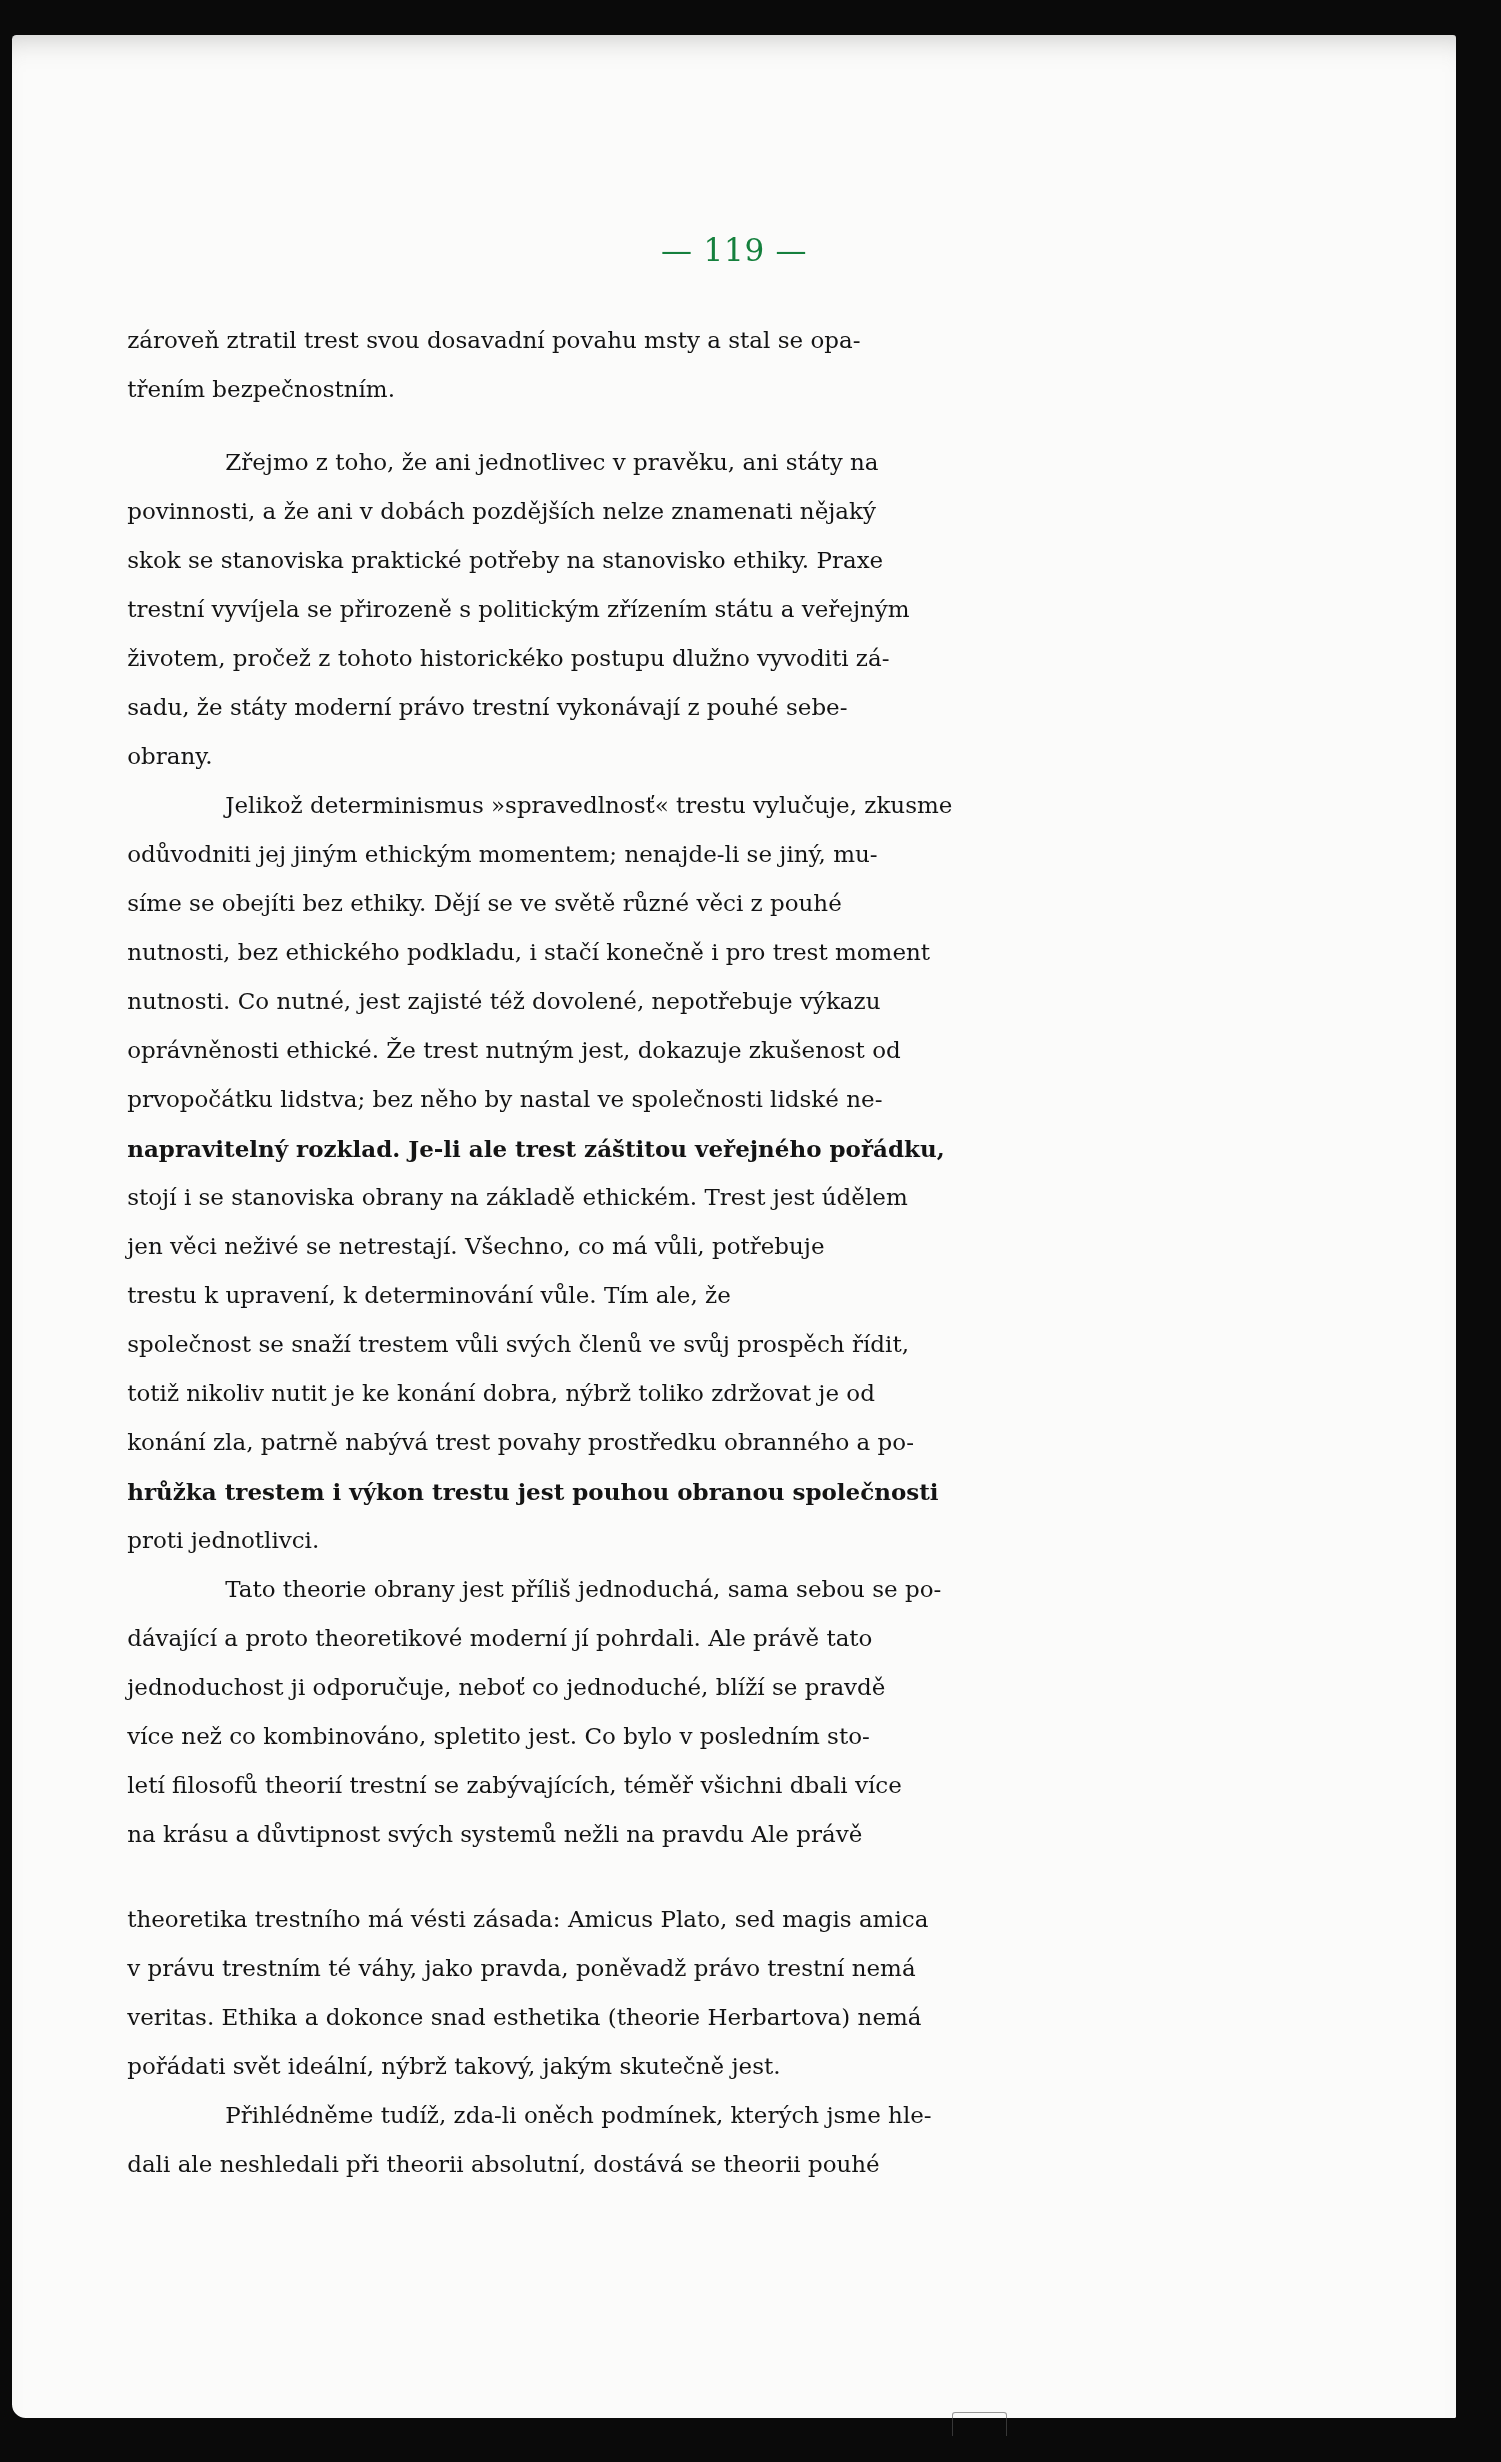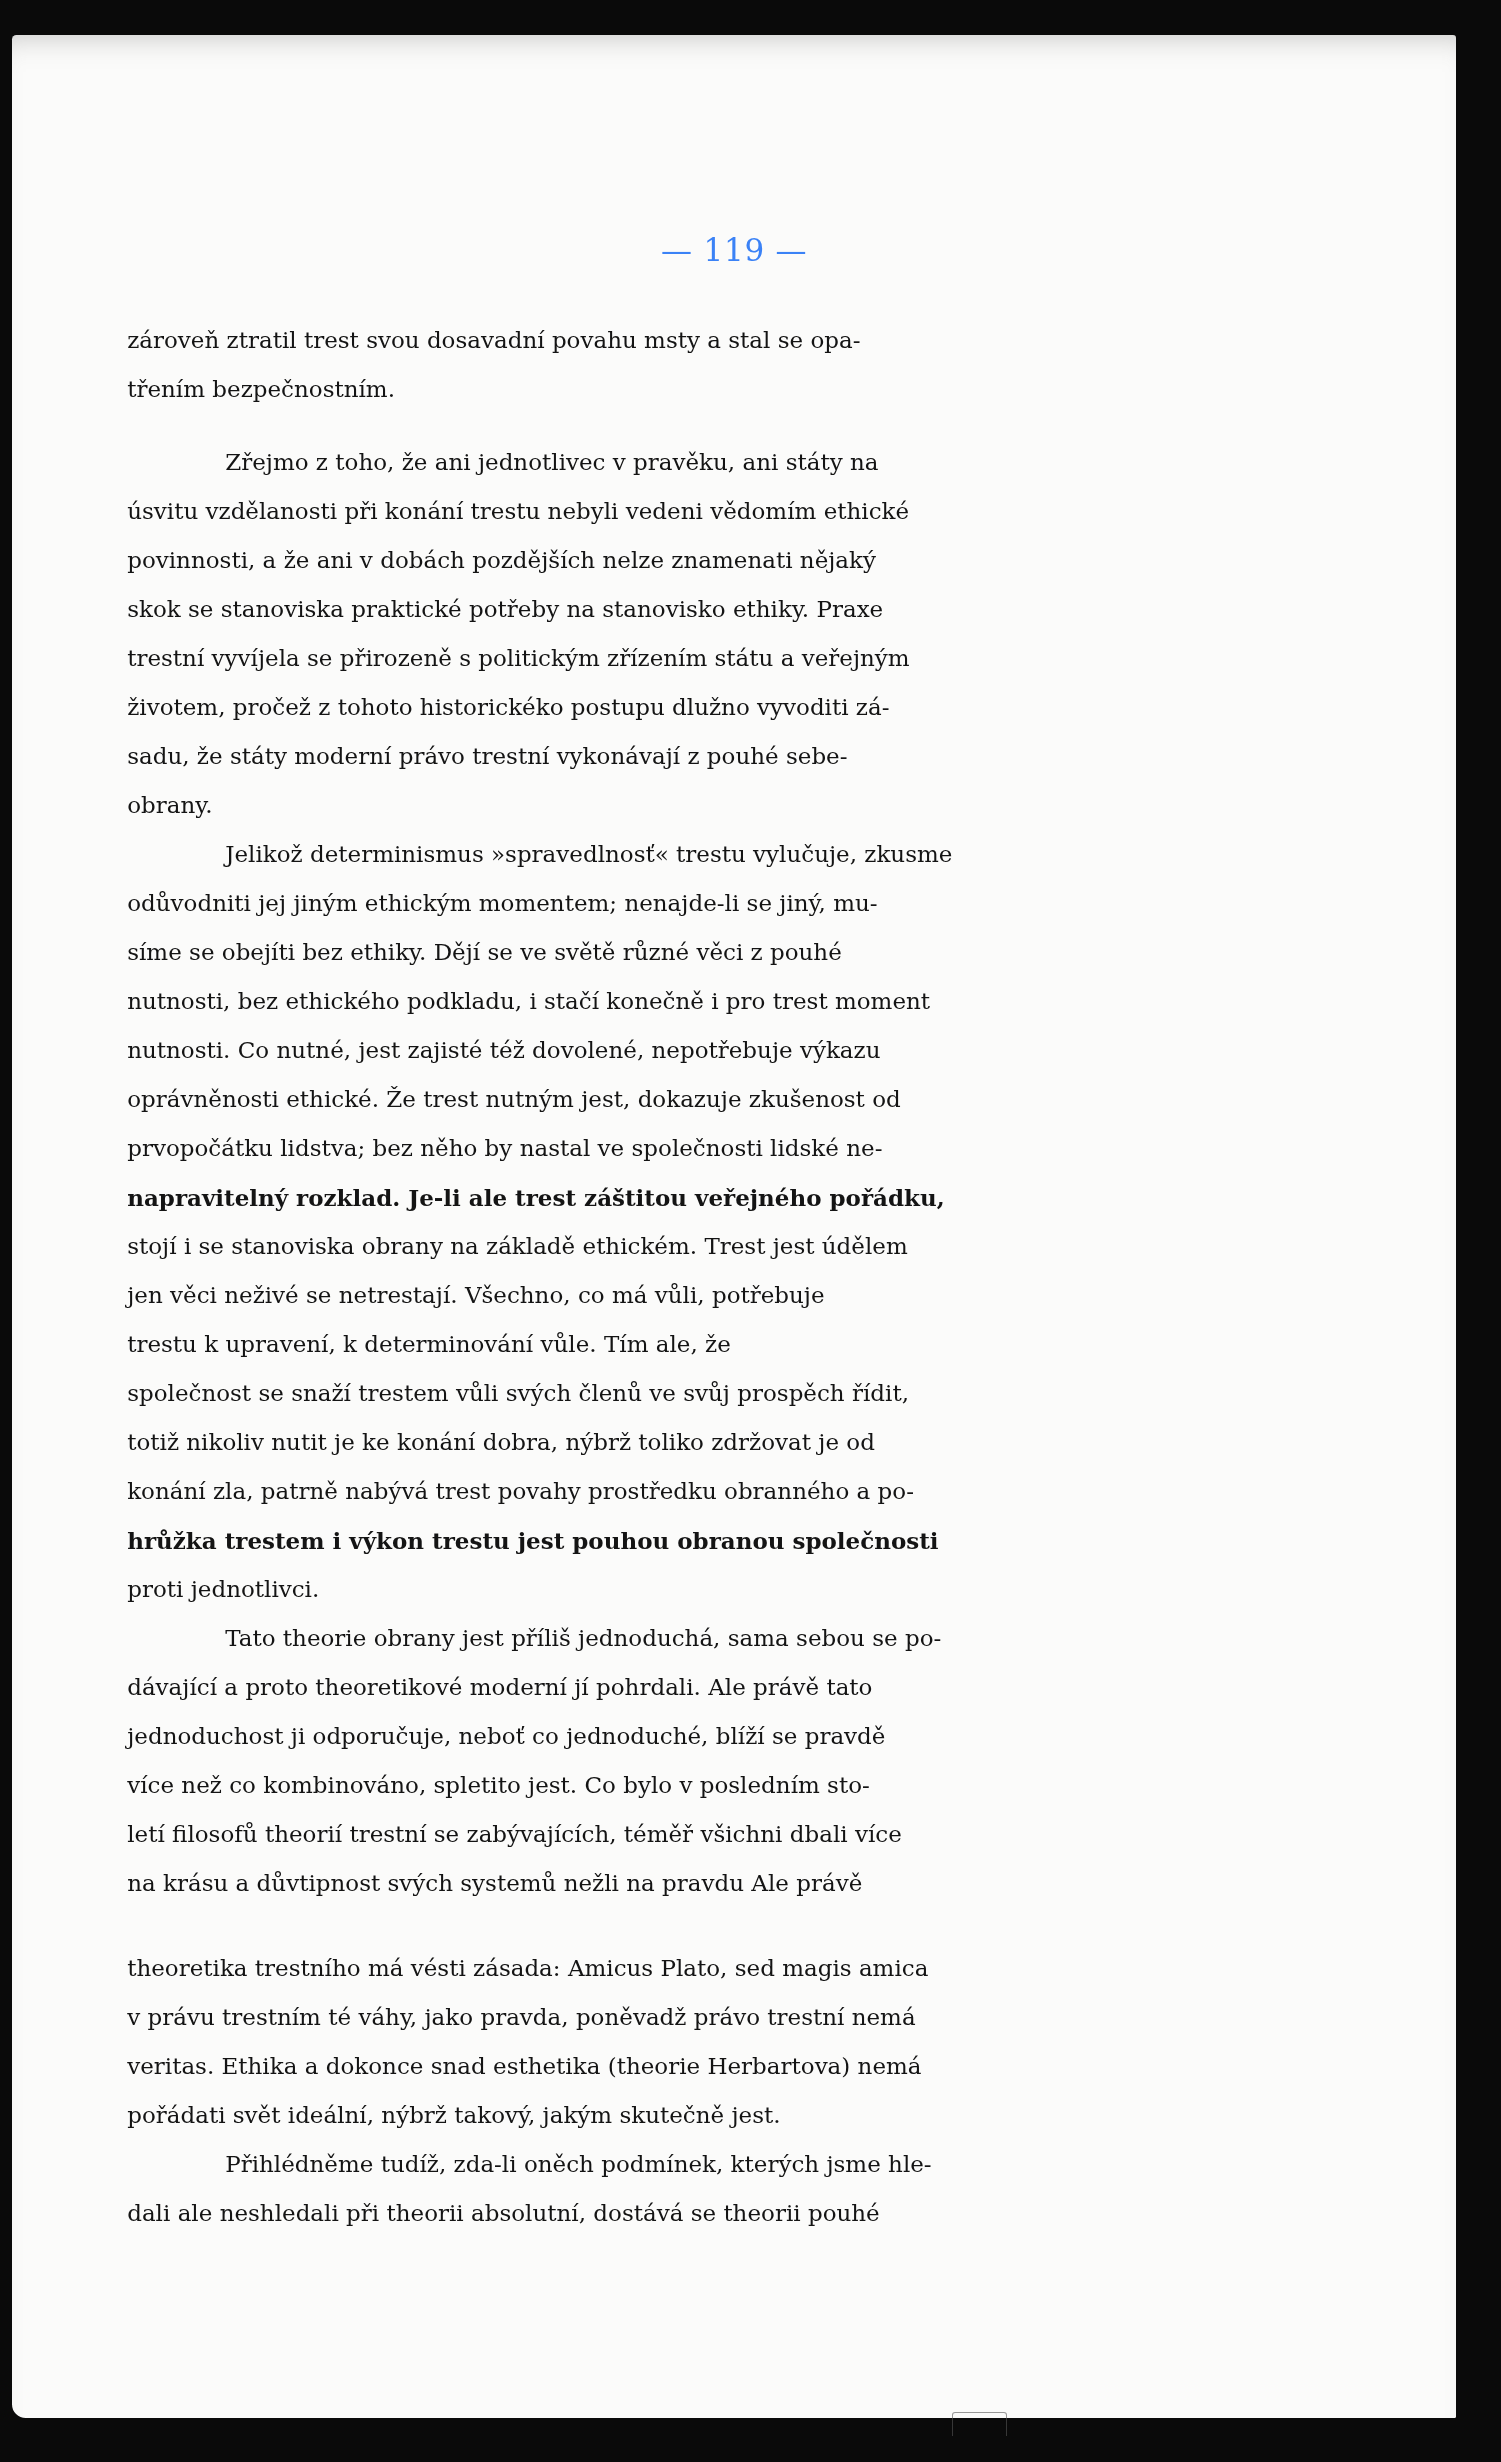--- a/index.html
+++ b/index.html
@@ -16,21 +16,21 @@
     border-radius: 4.6px 3.1px 1.5px 13.8px;
     box-shadow: inset 0 23px 31px -23px rgba(120,120,120,0.45);
   }
   .page-number {
     position: absolute;
     left: 0; width: 100%;
     top: 197px;
     text-align: center;
     font-family: "DejaVu Serif", serif;
     font-size: 31px;
-    color: #3b82f6;
+    color: #15803d;
     letter-spacing: 0.8px;
   }
   .text-block {
     position: absolute;
     left: 115px; top: 281px;
     width: 1168px;
   }
   .line {
     display: block;
     height: 49px;
@@ -59,21 +59,20 @@
 </head>
 <body>
 
 <div class="page">
   <div class="page-number">— 119 —</div>
 
   <div class="text-block">
     <span class="line" style="text-align: left; text-align-last: left; word-spacing: 0px;">zároveň ztratil trest svou dosavadní povahu msty a stal se opa-</span>
     <span class="line last" style="text-align: left; text-align-last: left;">třením bezpečnostním.</span>
     <span class="line indent" style="text-align: right; text-align-last: left; word-spacing: 0px; margin-top: 24px;">Zřejmo z toho, že ani jednotlivec v pravěku, ani státy na</span>
-    <span class="line" style="text-align: left; text-align-last: left; word-spacing: 0px;">úsvitu vzdělanosti při konání trestu nebyli vedeni vědomím ethické</span>
     <span class="line" style="text-align: left; text-align-last: left; word-spacing: 0px;">povinnosti, a že ani v dobách pozdějších nelze znamenati nějaký</span>
     <span class="line" style="text-align: left; text-align-last: left; word-spacing: 0px;">skok se stanoviska praktické potřeby na stanovisko ethiky. Praxe</span>
     <span class="line" style="text-align: left; text-align-last: left; word-spacing: 0px;">trestní vyvíjela se přirozeně s politickým zřízením státu a veřejným</span>
     <span class="line" style="text-align: left; text-align-last: left; word-spacing: 0px;">životem, pročež z tohoto historickéko postupu dlužno vyvoditi zá-</span>
     <span class="line" style="text-align: left; text-align-last: left; word-spacing: 0px;">sadu, že státy moderní právo trestní vykonávají z pouhé sebe-</span>
     <span class="line last" style="text-align: left; text-align-last: left;">obrany.</span>
     <span class="line indent" style="text-align: left; text-align-last: left; word-spacing: 0px;">Jelikož determinismus »spravedlnosť« trestu vylučuje, zkusme</span>
     <span class="line" style="text-align: left; text-align-last: left; word-spacing: 0px;">odůvodniti jej jiným ethickým momentem; nenajde-li se jiný, mu-</span>
     <span class="line" style="text-align: left; text-align-last: left; word-spacing: 0px;">síme se obejíti bez ethiky. Dějí se ve světě různé věci z pouhé</span>
     <span class="line" style="text-align: left; text-align-last: left; word-spacing: 0px;">nutnosti, bez ethického podkladu, i stačí konečně i pro trest moment</span>

